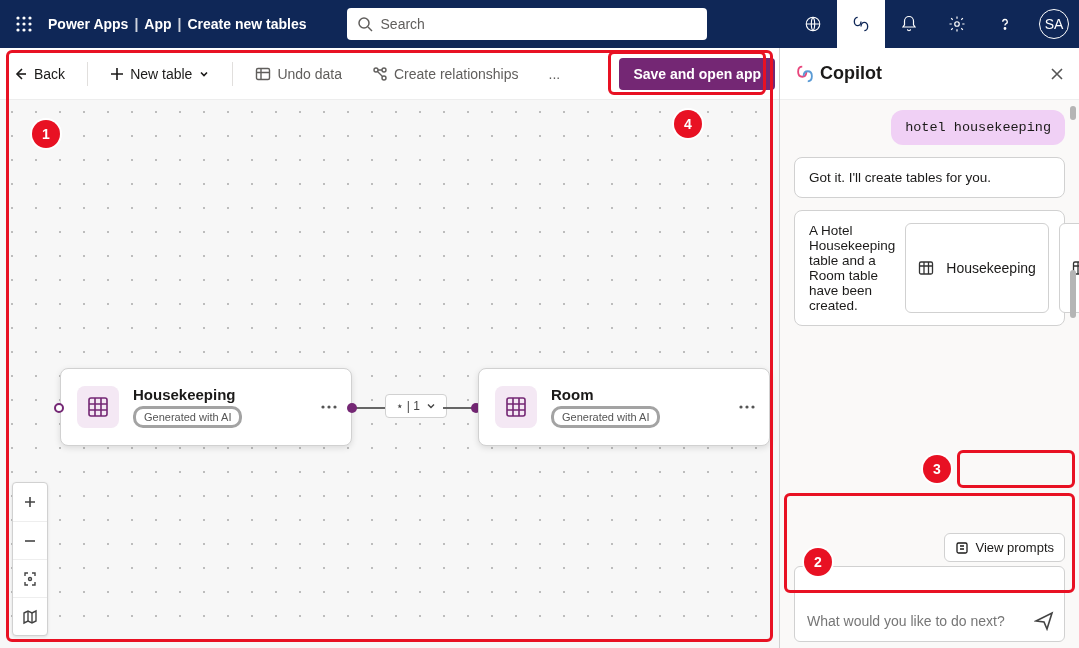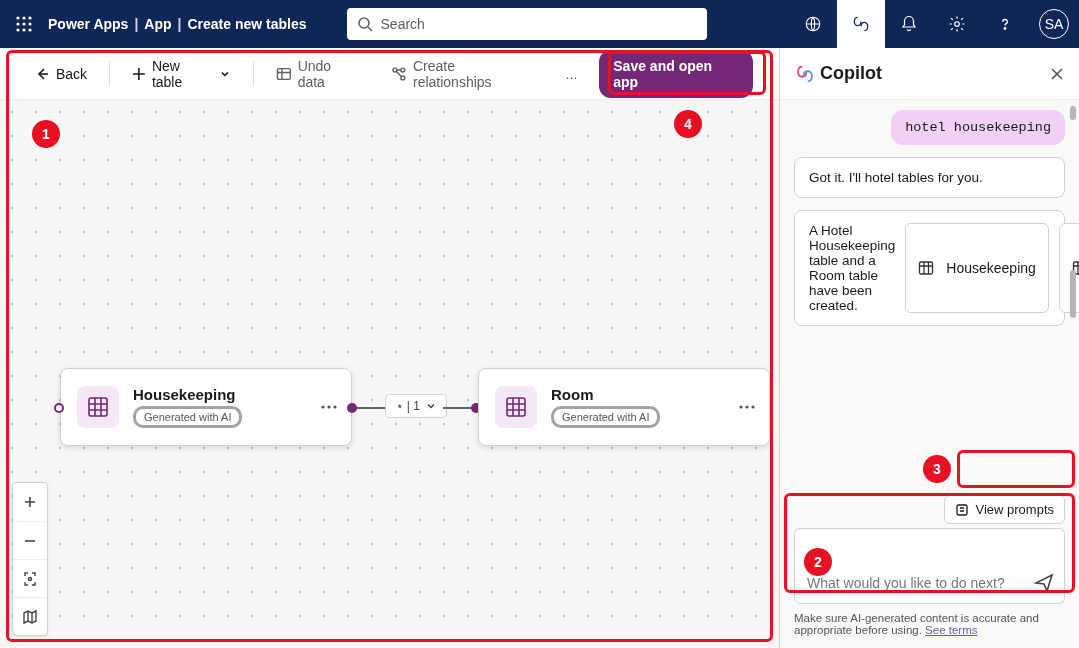--- a/index.html
+++ b/index.html
@@ -60,33 +60,33 @@
     font-size:14px; margin: 0 10px;
   }
   
   .body { display:flex; height: calc(648px - 48px); }
   .canvas-area { flex: 1; position:relative; display:flex; flex-direction:column; }
   .copilot-panel { width: 300px; border-left:1px solid var(--border-gray); display:flex; flex-direction:column; background:#faf9f8; position:relative; }
   
   .canvas-toolbar {
     height: 52px;
     display:flex; align-items:center; gap: 14px;
-    padding: 0 26px;
+    padding: 0 4px;
     background:#fff;
     border-bottom:1px solid #ededed;
   }
   .tb-btn { display:flex; align-items:center; gap:6px; padding:6px 8px; border-radius:4px; color:#1b1a19; }
   .tb-btn.muted { color: var(--text-muted); }
   .save-btn {
     margin-left:auto;
     background: var(--purple);
     color:#fff;
     font-weight:600;
     padding: 8px 14px;
-    border-radius:12px;
+    border-radius:4px;
   }
   .divider-v { width:1px; height:24px; background:#e1dfdd; }
   
   .canvas {
     flex:1; position:relative;
     background:
       radial-gradient(var(--canvas-dot) 1px, transparent 1px) 0 0 / 24px 24px,
       #f7f7f7;
   }
   .table-card {
@@ -379,21 +379,21 @@
       <span class="title">Copilot</span>
       <div class="cp-close">
         <svg width="16" height="16" viewBox="0 0 16 16" stroke="currentColor" stroke-width="1.6" fill="none">
             <path d="M3 3l10 10M13 3 3 13"></path>
           </svg>
       </div>
     </div>
 
     <div class="cp-body">
       <div class="cp-user">hotel housekeeping</div>
-      <div class="cp-msg">Got it. I'll hotel tables for you.</div>
+      <div class="cp-msg">Got it. I'll create tables for you.</div>
 
       <div class="cp-msg" style="display:flex; flex-direction:row; gap:10px;">
         <div>A Hotel Housekeeping table and a Room table have been created.</div>
         <div class="cp-table-btn">
           <svg width="16" height="16" viewBox="0 0 16 16" fill="none" stroke="#333" stroke-width="1.3">
               <rect x="1.5" y="2" width="13" height="12" rx="1.5"></rect>
               <path d="M1.5 6h13M6 2v12M10.5 2v12"></path>
             </svg>
           <span>Housekeeping</span>
         </div>
@@ -438,24 +438,20 @@
 
     <div class="cp-input-wrap">
       <span style="color:#767676;">What would you like to do next?</span>
       <div class="send">
         <svg width="20" height="20" viewBox="0 0 20 20" fill="none" stroke="currentColor" stroke-width="1.6">
             <path d="M2 10 18 2l-5 16-3-7z"></path>
           </svg>
       </div>
     </div>
 
-    <div class="cp-footer">
-      <span>Make sure AI-generated content is accurate and appropriate before using. </span>
-      <a href="#">See terms</a>
-    </div>
 
     <div class="callout-border" style="right:4px; top:402px; width:118px; height:38px;"></div>
     <div class="callout-num" style="right:128px; top:407px;">3</div>
 
     <div class="callout-border" style="left:4px; right:4px; top:445px; height:100px;"></div>
     <div class="callout-num" style="left:24px; top:500px;">2</div>
   </div>
 </div>
 
 </body></html>

